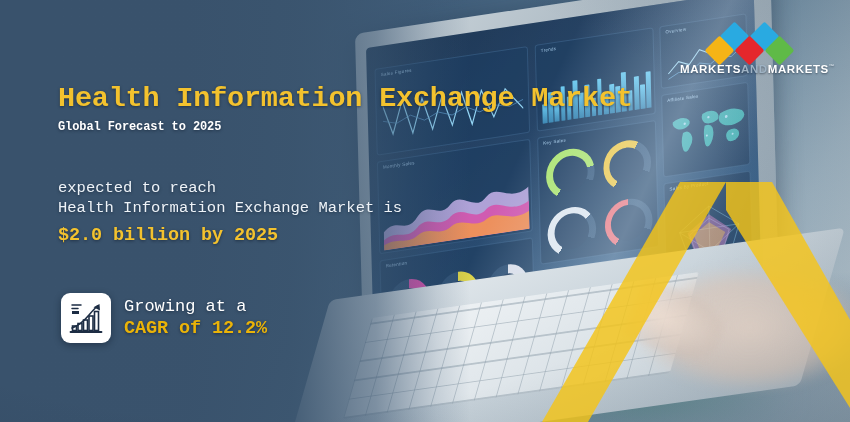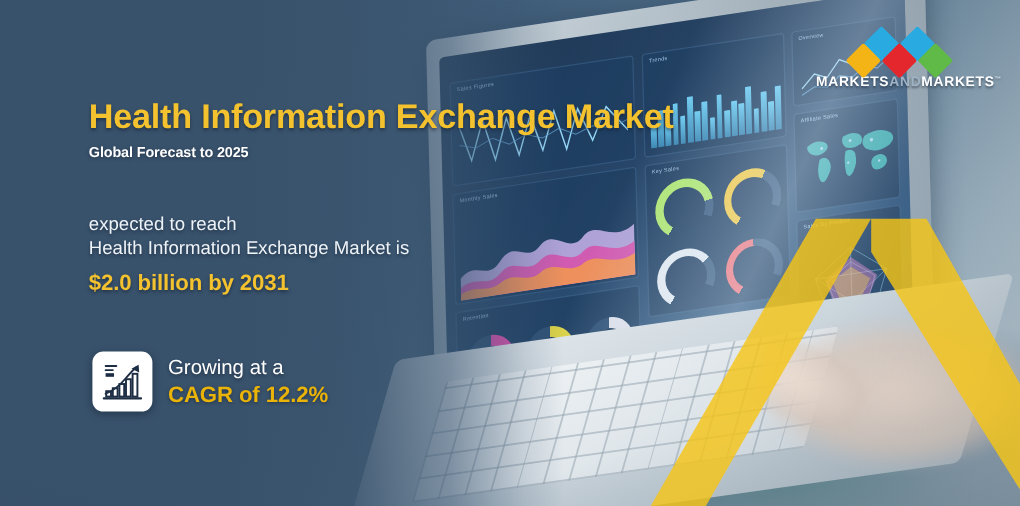--- a/index.html
+++ b/index.html
@@ -149,21 +149,21 @@
   .vignette {
     position:absolute; inset:0;
     background:radial-gradient(ellipse 120% 120% at 30% 45%, rgba(0,0,0,0) 45%, rgba(18,32,48,0.28) 100%);
     pointer-events:none;
   }
 
   
   .chevron { position:absolute; right:0; bottom:0; width:320px; height:240px; pointer-events:none; }
 
   
-  .content { position:absolute; left:74px; top:0; width:540px; height:100%; z-index:6; }
+  .content { position:absolute; left:58px; top:0; width:540px; height:100%; z-index:6;font-family:Liberation Mono, monospace; }
 
   .title {
     position:absolute; top:82px; left:0;
     font-size:28.5px; font-weight:bold; color:#f3c22e;
     letter-spacing:-0.2px; white-space:nowrap;
     text-shadow:0 1px 3px rgba(12,24,40,0.55);
   }
   .subtitle {
     position:absolute; top:120px; left:0;
     font-size:12px; font-weight:bold; color:#ffffff;
@@ -387,21 +387,21 @@
 
     <div class="title">Health Information Exchange Market</div>
 
     <div class="subtitle">Global Forecast to 2025</div>
 
     <div class="body-text">
       <div>expected to reach</div>
       <div>Health Information Exchange Market is</div>
     </div>
 
-    <div class="highlight">$2.0 billion by 2031</div>
+    <div class="highlight">$2.0 billion by 2025</div>
 
     <div class="cagr-block">
       <div class="cagr-icon">
         <svg width="36" height="36" viewBox="0 0 36 36">
           <g stroke="#1d2d44" stroke-width="1.5" stroke-linecap="round">
             <line x1="4" y1="5" x2="13" y2="5"></line>
             <line x1="4" y1="8.5" x2="10" y2="8.5"></line>
           </g>
           <rect x="4" y="11" width="7" height="3" fill="#1d2d44"></rect>
           <g fill="none" stroke="#1d2d44" stroke-width="1.6" stroke-linecap="round">

